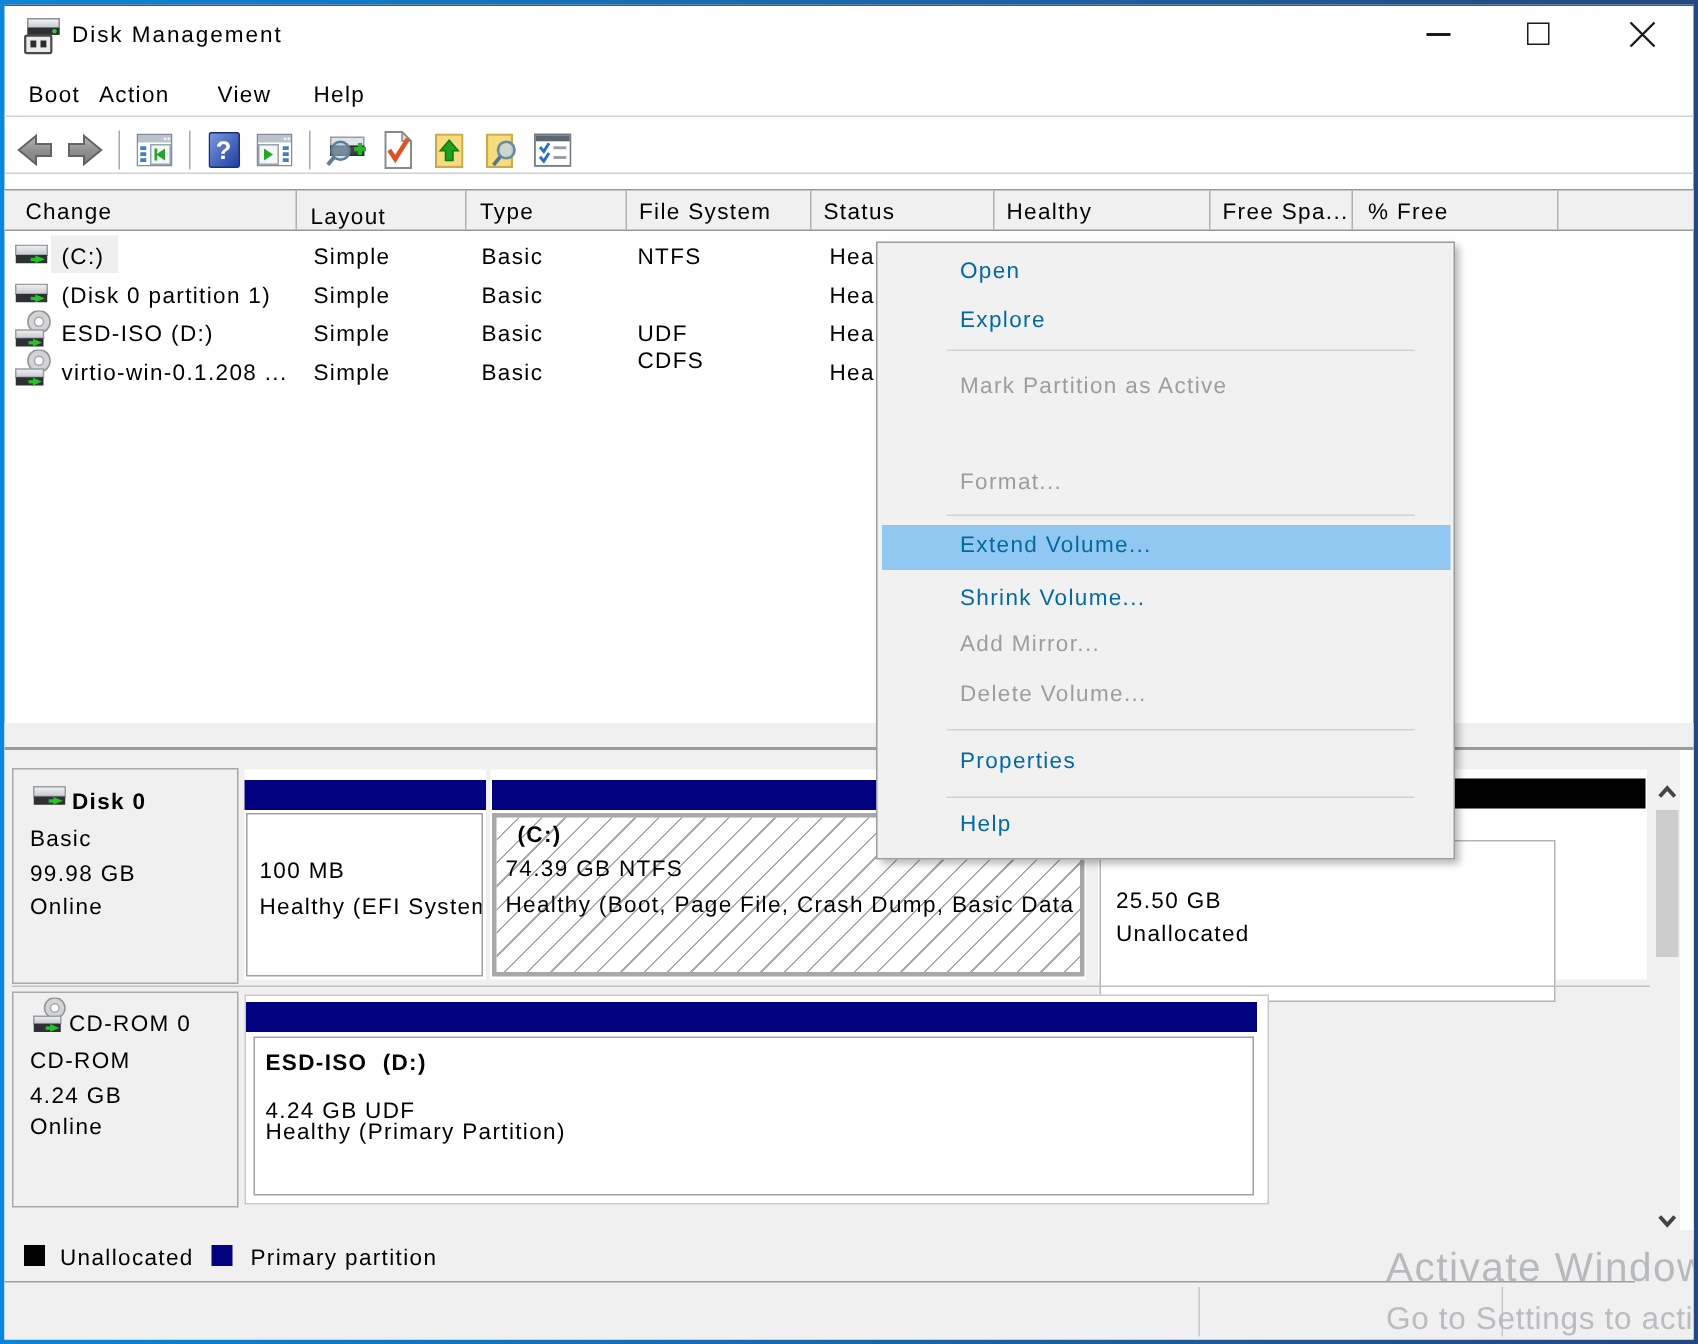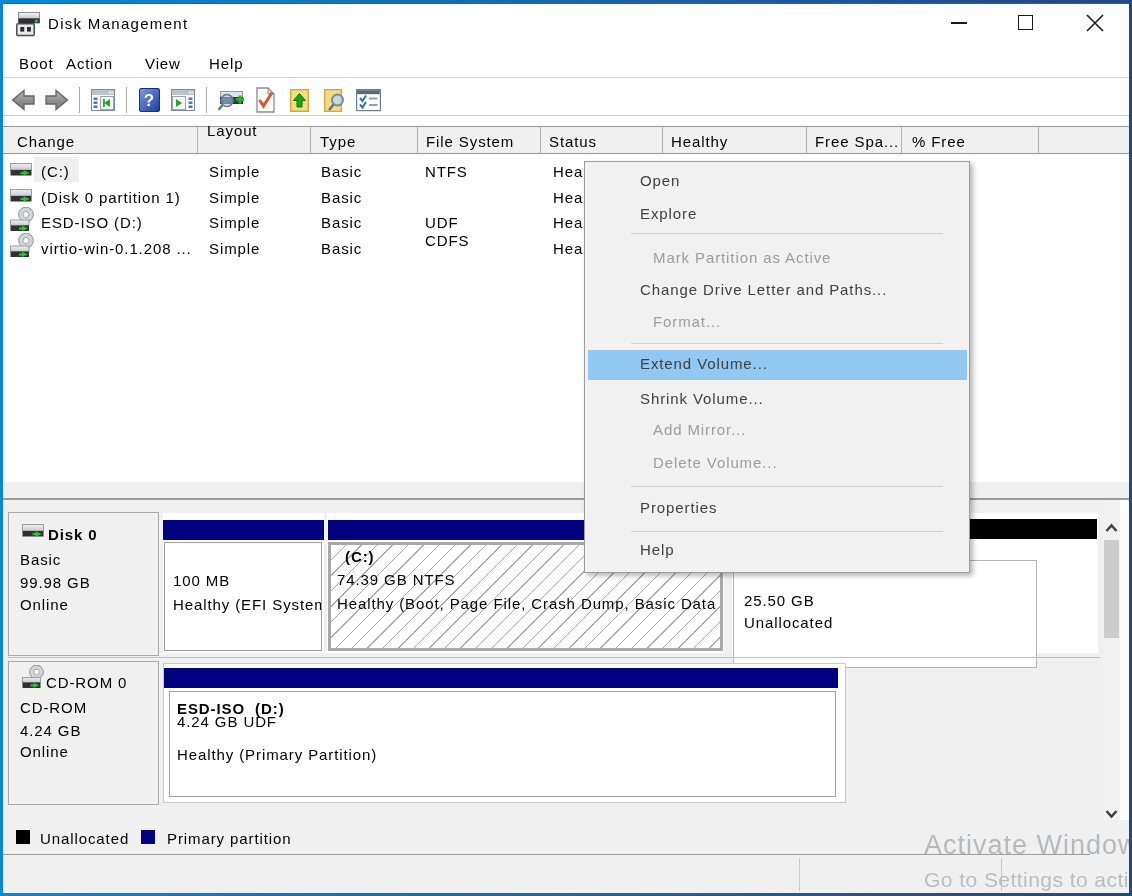--- a/index.html
+++ b/index.html
@@ -9,22 +9,22 @@
 #inner{position:absolute;left:3px;top:3px;width:1126px;height:890px;background:#fff;border-top:1px solid #3a5a86}
 .abs{position:absolute}
 .t{position:absolute;white-space:pre}
 .sep-v{position:absolute;width:1px;background:#a9a9a9}
 .hline{position:absolute;height:1px;background:#d4d4d4}
 
 #lvhead{position:absolute;left:3px;top:126px;width:1126px;height:28px;background:#f0f0f0;border-top:1px solid #989898;border-bottom:1px solid #989898}
 .hsep{position:absolute;top:127px;width:1px;height:26px;background:#b0b0b0}
 
 #menu{position:absolute;left:584px;top:161px;width:386px;height:412px;background:#f1f1f1;border:1px solid #9c9c9c;box-shadow:3px 3px 5px rgba(0,0,0,0.28);z-index:50}
-.mi{position:absolute;left:55px;white-space:pre;color:#404040}
-.mid{position:absolute;left:68px;white-space:pre;color:#9d9d9d}
+.mi{position:absolute;left:55px;white-space:pre;color:#0369a1}
+.mid{position:absolute;left:55px;white-space:pre;color:#9d9d9d}
 .msep{position:absolute;left:46px;width:312px;height:1px;background:#d2d2d2}
 #mhl{position:absolute;left:3px;top:188px;width:379px;height:30px;background:#91c8f2}
 
 .band{position:absolute;height:20px}
 .pbox{position:absolute;background:#fff;overflow:hidden}
 .panel{position:absolute;left:8px;width:151px;height:144px;background:#f0f0f0;border:1px solid #a9a9a9}
 .hatch{background:repeating-linear-gradient(135deg,#ffffff 0px,#ffffff 10px,#aaaaaa 10px,#aaaaaa 11px)}
 </style>
 </head>
 <body>
@@ -141,21 +141,21 @@
 <div id="lvhead"></div>
 <div class="hsep" style="left:197px"></div>
 <div class="hsep" style="left:310px"></div>
 <div class="hsep" style="left:417px"></div>
 <div class="hsep" style="left:540px"></div>
 <div class="hsep" style="left:662px"></div>
 <div class="hsep" style="left:806px"></div>
 <div class="hsep" style="left:901px"></div>
 <div class="hsep" style="left:1038px"></div>
 <div class="t" style="left:17px;top:133px">Change</div>
-<div class="t" style="left:207px;top:122px">Layout</div>
+<div class="t" style="left:207px;top:136px">Layout</div>
 <div class="t" style="left:320px;top:133px">Type</div>
 <div class="t" style="left:426px;top:133px">File System</div>
 <div class="t" style="left:549px;top:133px">Status</div>
 <div class="t" style="left:671px;top:133px">Healthy</div>
 <div class="t" style="left:815px;top:133px">Free Spa...</div>
 <div class="t" style="left:912px;top:133px">% Free</div>
 
 <div class="abs" style="left:34px;top:157px;width:45px;height:25px;background:#efefef"></div>
 <svg class="abs" style="left:10px;top:163px" width="22" height="13" viewBox="0 0 22 13">
   <defs>
@@ -267,21 +267,21 @@
   </svg>
   <div class="t" style="left:46px;top:674px;font-weight:normal">CD-ROM 0</div>
   <div class="t" style="left:20px;top:699px">CD-ROM</div>
   <div class="t" style="left:20px;top:722px">4.24 GB</div>
   <div class="t" style="left:20px;top:743px">Online</div>
 
   <div class="abs" style="left:163px;top:663px;width:683px;height:140px;background:#fff;border:1px solid #c9c9c9"></div>
   <div class="band" style="left:164px;top:668px;width:674px;background:#020280"></div>
   <div class="pbox" style="left:169px;top:691px;width:667px;height:106px;border:1px solid #a0a0a0">
     <div class="t" style="left:7px;top:8px;font-weight:bold">ESD-ISO  (D:)</div>
-    <div class="t" style="left:7px;top:21px">4.24 GB UDF</div>
+    <div class="t" style="left:7px;top:40px">4.24 GB UDF</div>
     <div class="t" style="left:7px;top:54px">Healthy (Primary Partition)</div>
   </div>
 
   <div class="abs" style="left:1103px;top:500px;width:17px;height:326px;background:#f1f1f1"></div>
   <div class="abs" style="left:1120px;top:500px;width:9px;height:326px;background:#fff"></div>
   <svg class="abs" style="left:1105px;top:523px" width="13" height="11" viewBox="0 0 13 11">
     <path d="M1.5,8 L6.5,2.5 L11.5,8" stroke="#444" stroke-width="2.6" fill="none"></path>
   </svg>
   <div class="abs" style="left:1104px;top:540px;width:15px;height:98px;background:#cdcdcd"></div>
   <svg class="abs" style="left:1105px;top:808px" width="13" height="11" viewBox="0 0 13 11">
@@ -302,21 +302,20 @@
   <div class="t" style="left:924px;top:10px;font-size:27px;letter-spacing:1px;color:#b7babd">Activate Windows</div>
   <div class="t" style="left:924px;top:48px;font-size:21px;letter-spacing:0.45px;color:#babdc0">Go to Settings to activate</div>
 </div>
 
 <div id="menu">
   <div id="mhl"></div>
   <div class="mi" style="top:10px">Open</div>
   <div class="mi" style="top:43px">Explore</div>
   <div class="msep" style="top:71px"></div>
   <div class="mid" style="top:87px">Mark Partition as Active</div>
-  <div class="mi" style="top:119px">Change Drive Letter and Paths...</div>
   <div class="mid" style="top:151px">Format...</div>
   <div class="msep" style="top:181px"></div>
   <div class="mi" style="top:193px">Extend Volume...</div>
   <div class="mi" style="top:228px">Shrink Volume...</div>
   <div class="mid" style="top:259px">Add Mirror...</div>
   <div class="mid" style="top:292px">Delete Volume...</div>
   <div class="msep" style="top:324px"></div>
   <div class="mi" style="top:337px">Properties</div>
   <div class="msep" style="top:369px"></div>
   <div class="mi" style="top:379px">Help</div>

